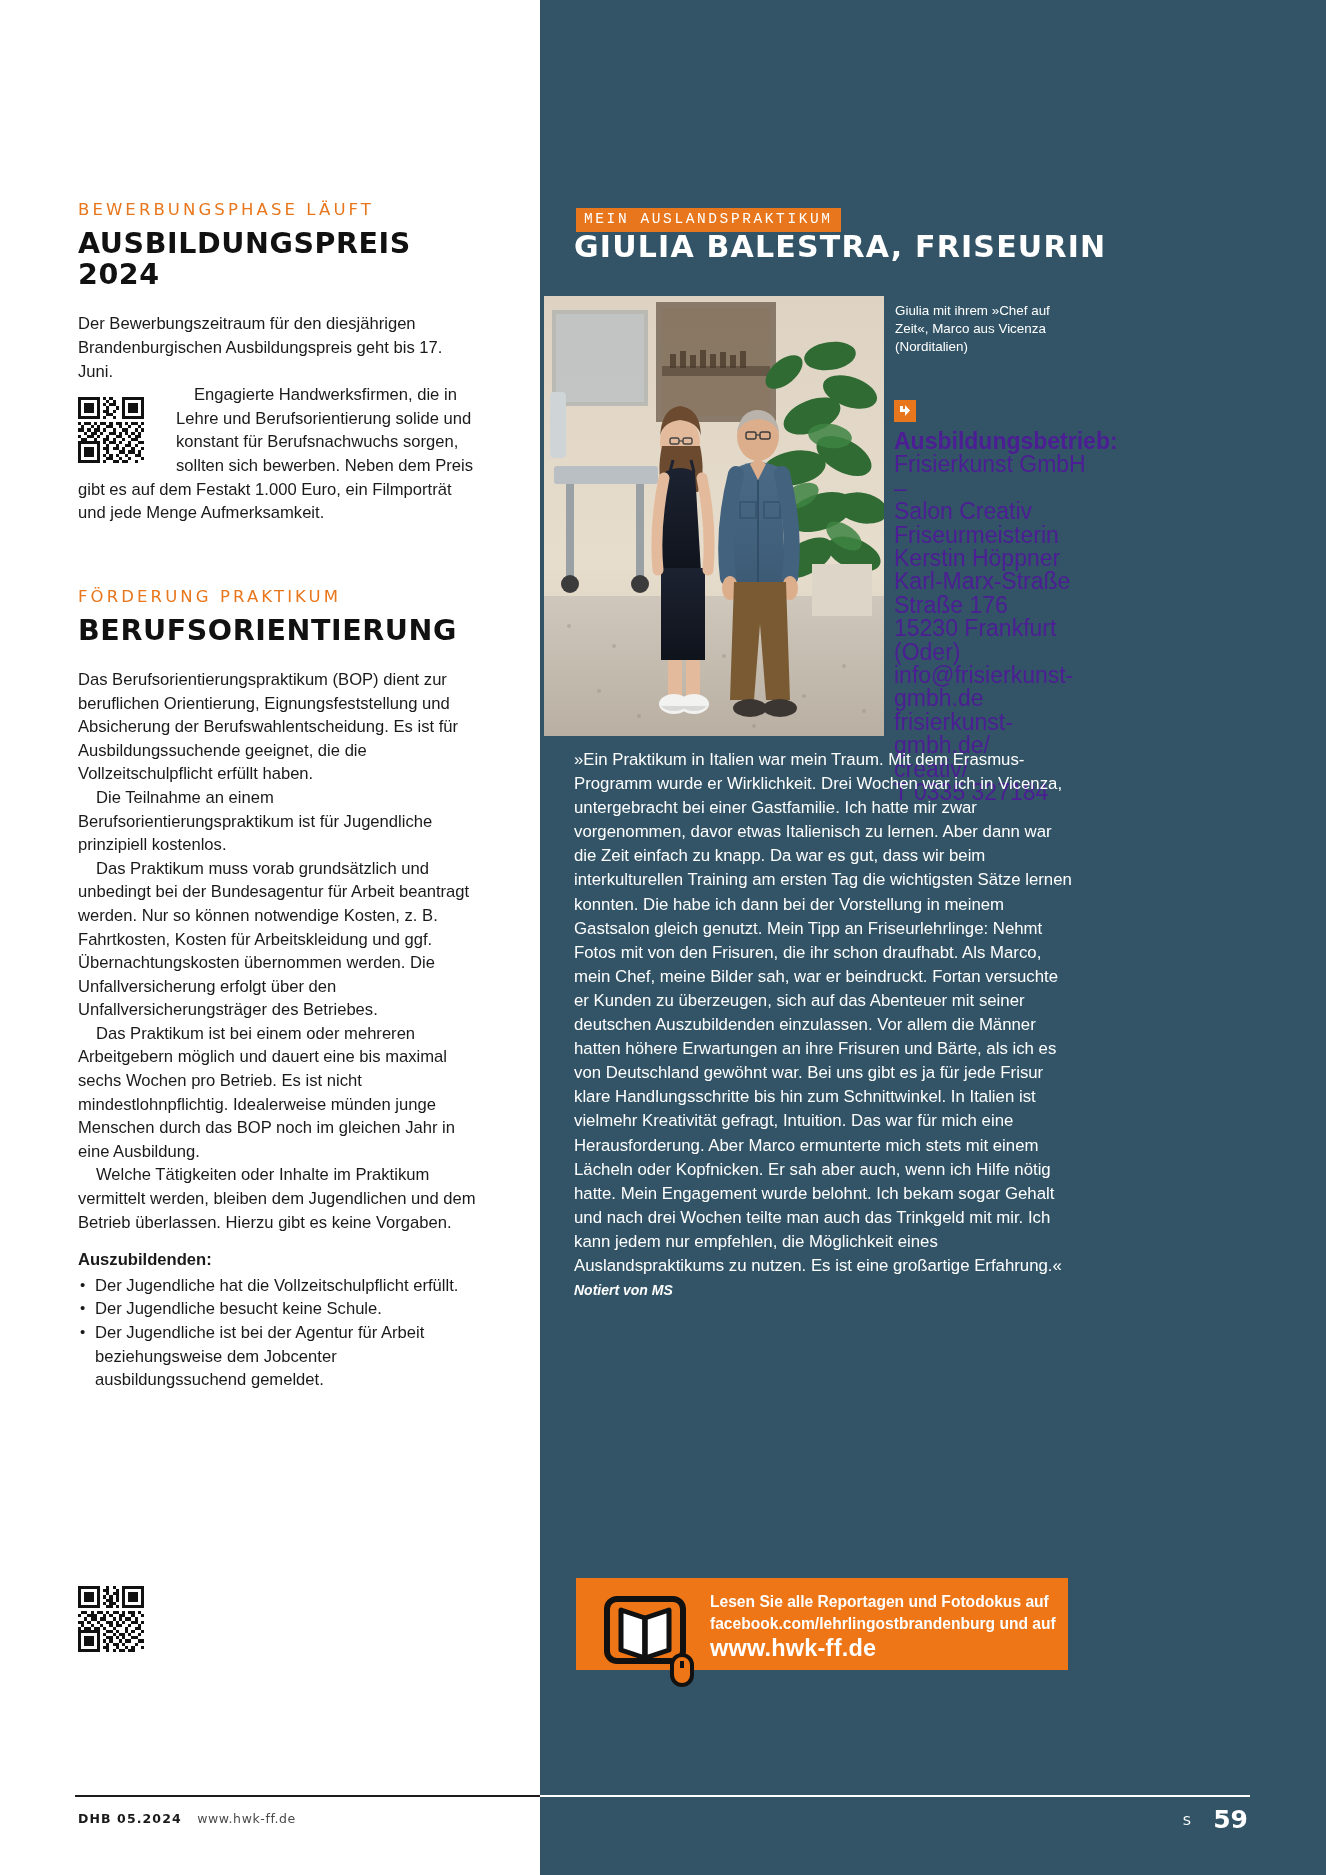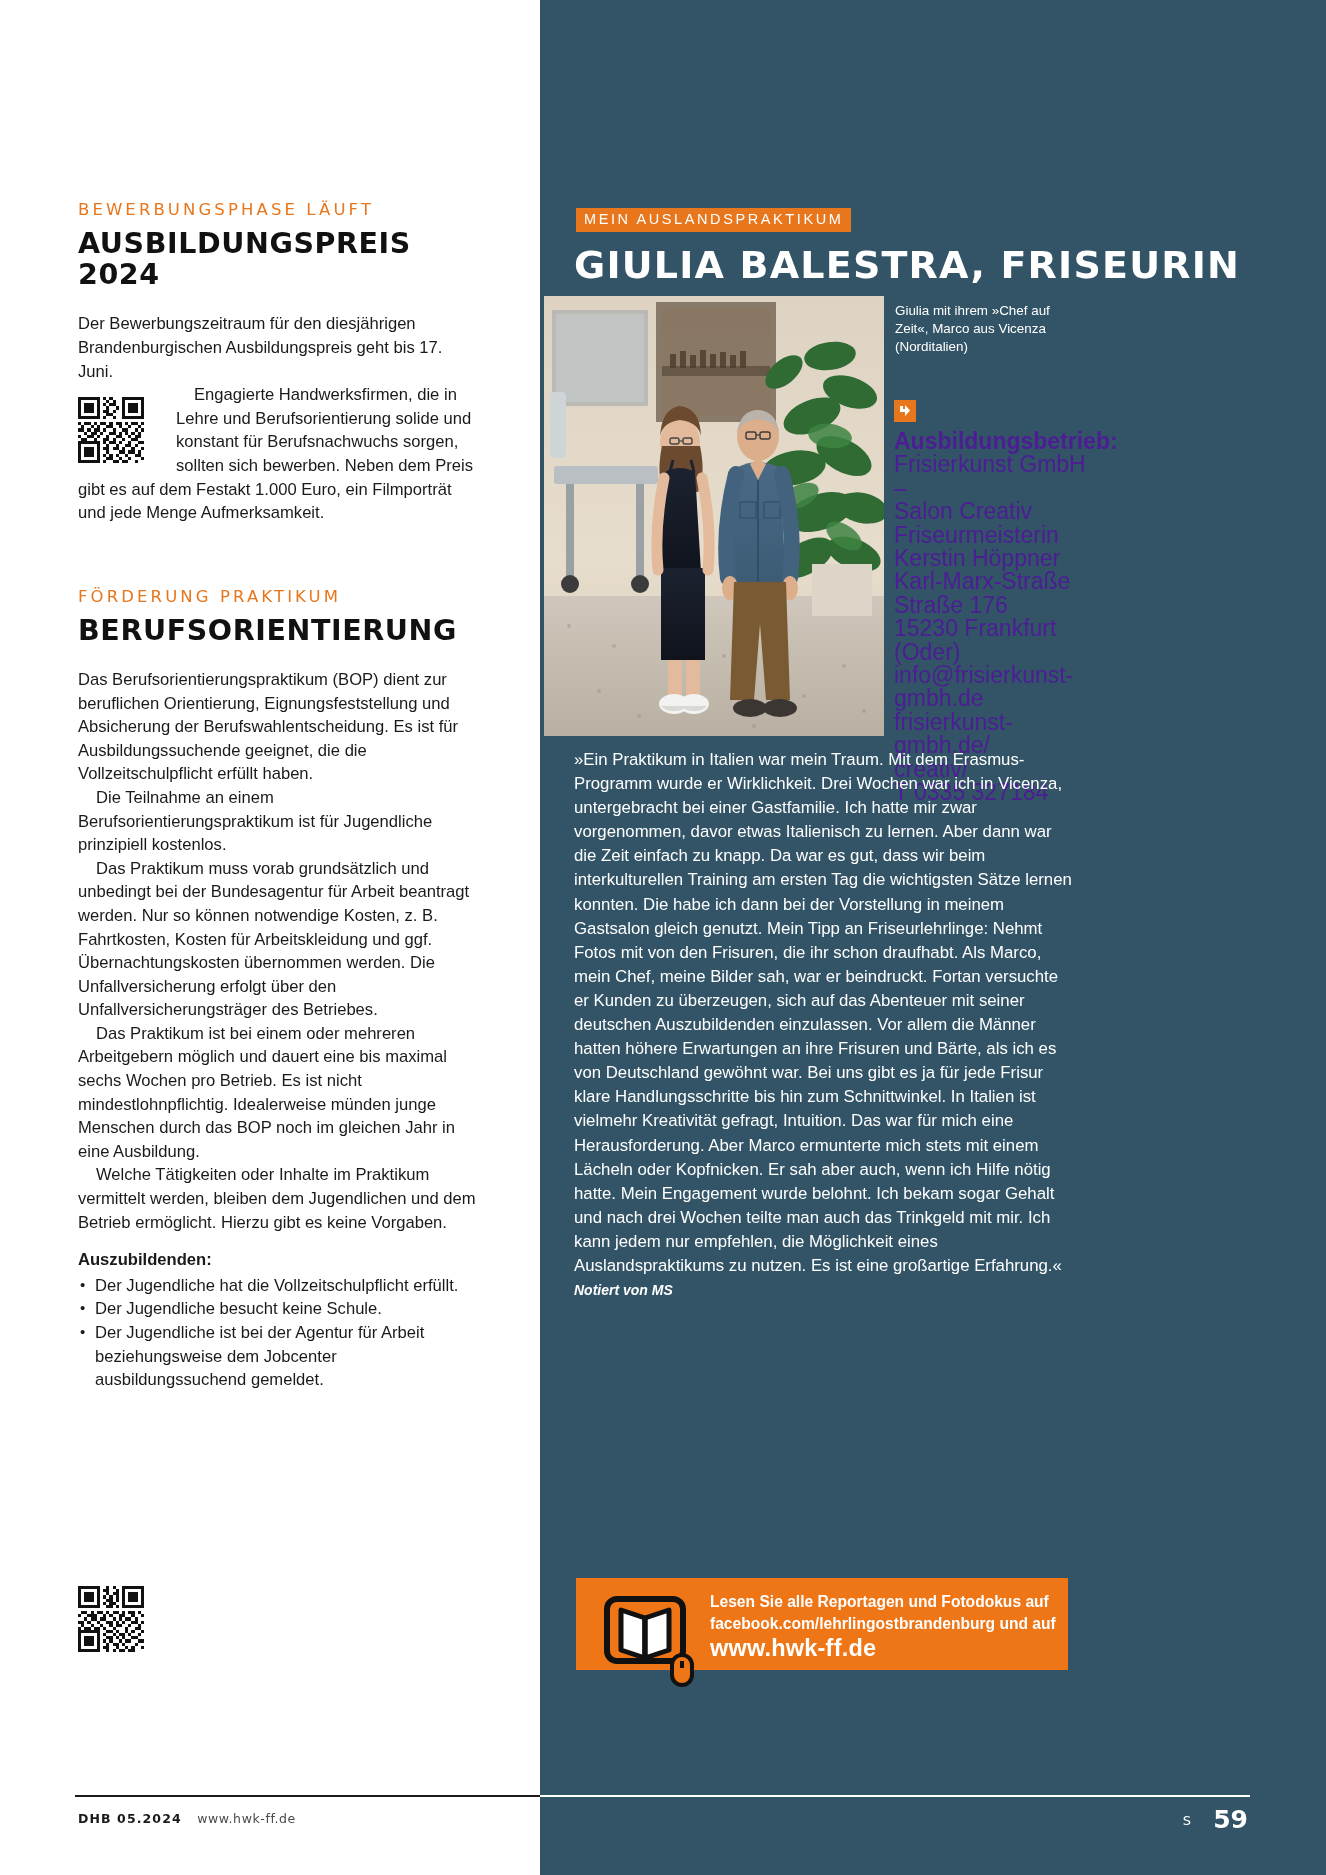--- a/index.html
+++ b/index.html
@@ -101,32 +101,32 @@
     content:"\2022";
     position:absolute;left:2px;top:-1px;
     font-size:15px;
   }
 
   
   .r-kicker{
     position:absolute;left:576px;top:208px;
     background:#e8761c;
     color:#ffffff;
-    font-family:Liberation Sans, sans-serif;
+    font-family:Liberation Mono, monospace;
     font-size:14.5px;
     letter-spacing:2.6px;
     padding:3px 8px 4px 8px;
     line-height:1.2;
   }
   .r-headline{
-    position:absolute;left:574px;top:244px;width:700px;
+    position:absolute;left:574px;top:230px;width:700px;
     color:#ffffff;
     font-family:"DejaVu Sans", sans-serif;
     font-weight:700;
-    font-size:38px;
+    font-size:30px;
     letter-spacing:1.2px;
     line-height:1.15;
   }
 
   .photo{
     position:absolute;left:544px;top:296px;width:340px;height:440px;
     overflow:hidden;
     background:#cfc6b7;
   }
   .credit{
@@ -252,21 +252,21 @@
 
     <div style="margin-top:62px;">
       <div class="kicker">FÖRDERUNG PRAKTIKUM</div>
       <div class="headline">BERUFSORIENTIERUNG</div>
 
       <div class="body-text">
         <p>Das Berufsorientierungspraktikum (BOP) dient zur beruflichen Orientierung, Eignungsfeststellung und Absicherung der Berufswahlentscheidung. Es ist für Ausbildungssuchende geeignet, die die Vollzeitschulpflicht erfüllt haben.</p>
         <p class="indent">Die Teilnahme an einem Berufsorientierungspraktikum ist für Jugendliche prinzipiell kostenlos.</p>
         <p class="indent">Das Praktikum muss vorab grundsätzlich und unbedingt bei der Bundesagentur für Arbeit beantragt werden. Nur so können notwendige Kosten, z. B. Fahrtkosten, Kosten für Arbeitskleidung und ggf. Übernachtungskosten übernommen werden. Die Unfallversicherung erfolgt über den Unfallversicherungsträger des Betriebes.</p>
         <p class="indent">Das Praktikum ist bei einem oder mehreren Arbeitgebern möglich und dauert eine bis maximal sechs Wochen pro Betrieb. Es ist nicht mindestlohnpflichtig. Idealerweise münden junge Menschen durch das BOP noch im gleichen Jahr in eine Ausbildung.</p>
-        <p class="indent">Welche Tätigkeiten oder Inhalte im Praktikum vermittelt werden, bleiben dem Jugendlichen und dem Betrieb ermöglicht. Hierzu gibt es keine Vorgaben.</p>
+        <p class="indent">Welche Tätigkeiten oder Inhalte im Praktikum vermittelt werden, bleiben dem Jugendlichen und dem Betrieb überlassen. Hierzu gibt es keine Vorgaben.</p>
 
         <div class="sub-bold">Auszubildenden:</div>
         <ul class="bullets">
           <li>Der Jugendliche hat die Vollzeitschulpflicht erfüllt.</li>
           <li>Der Jugendliche besucht keine Schule.</li>
           <li>Der Jugendliche ist bei der Agentur für Arbeit beziehungsweise dem Jobcenter ausbildungssuchend gemeldet.</li>
         </ul>
 
         <div style="height:18px;"></div>
         <div class="wrap-around-2"></div>

